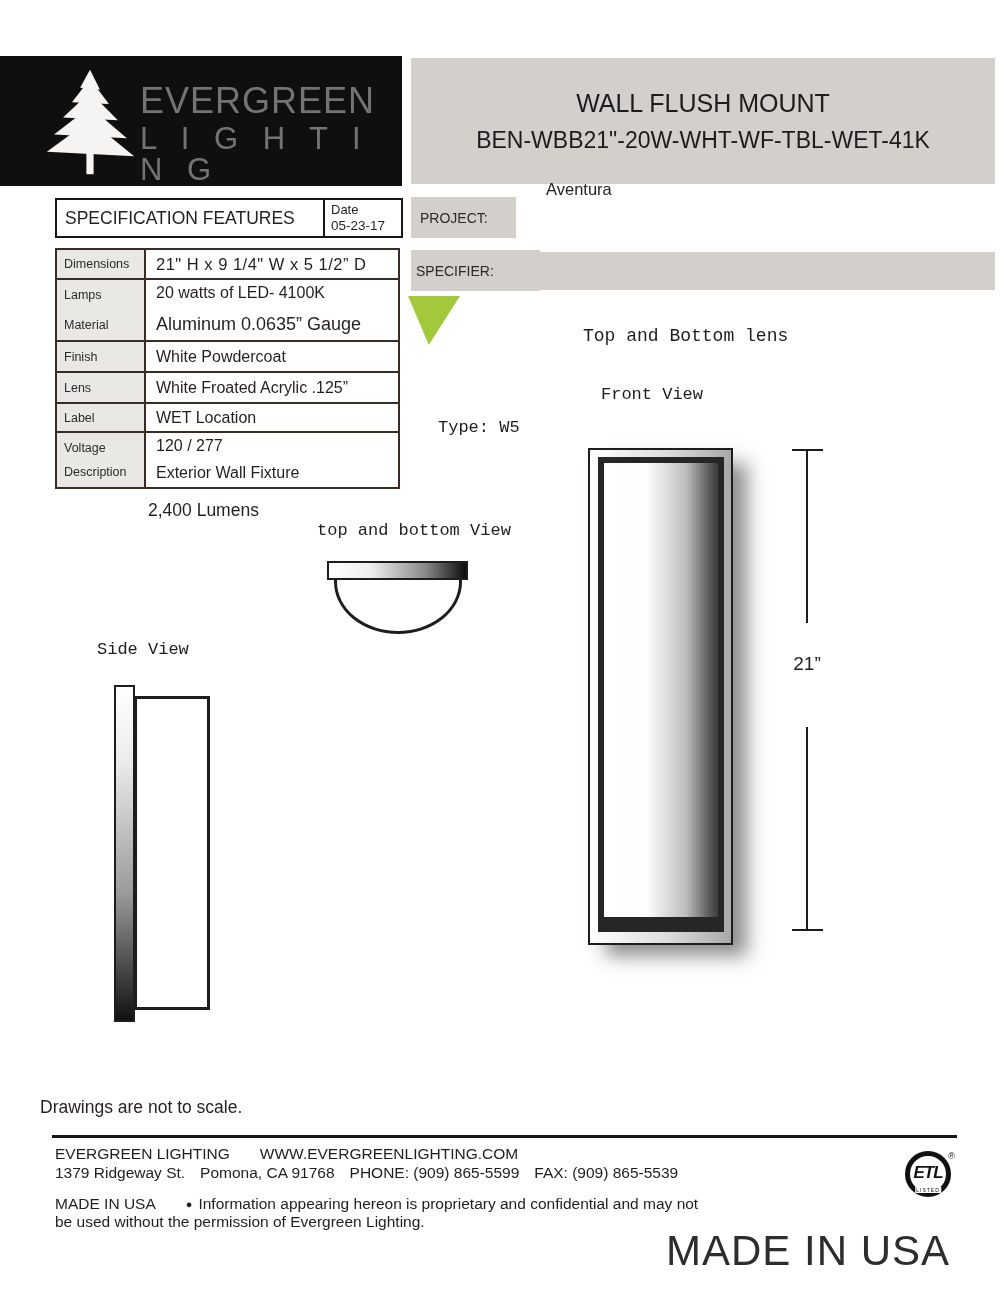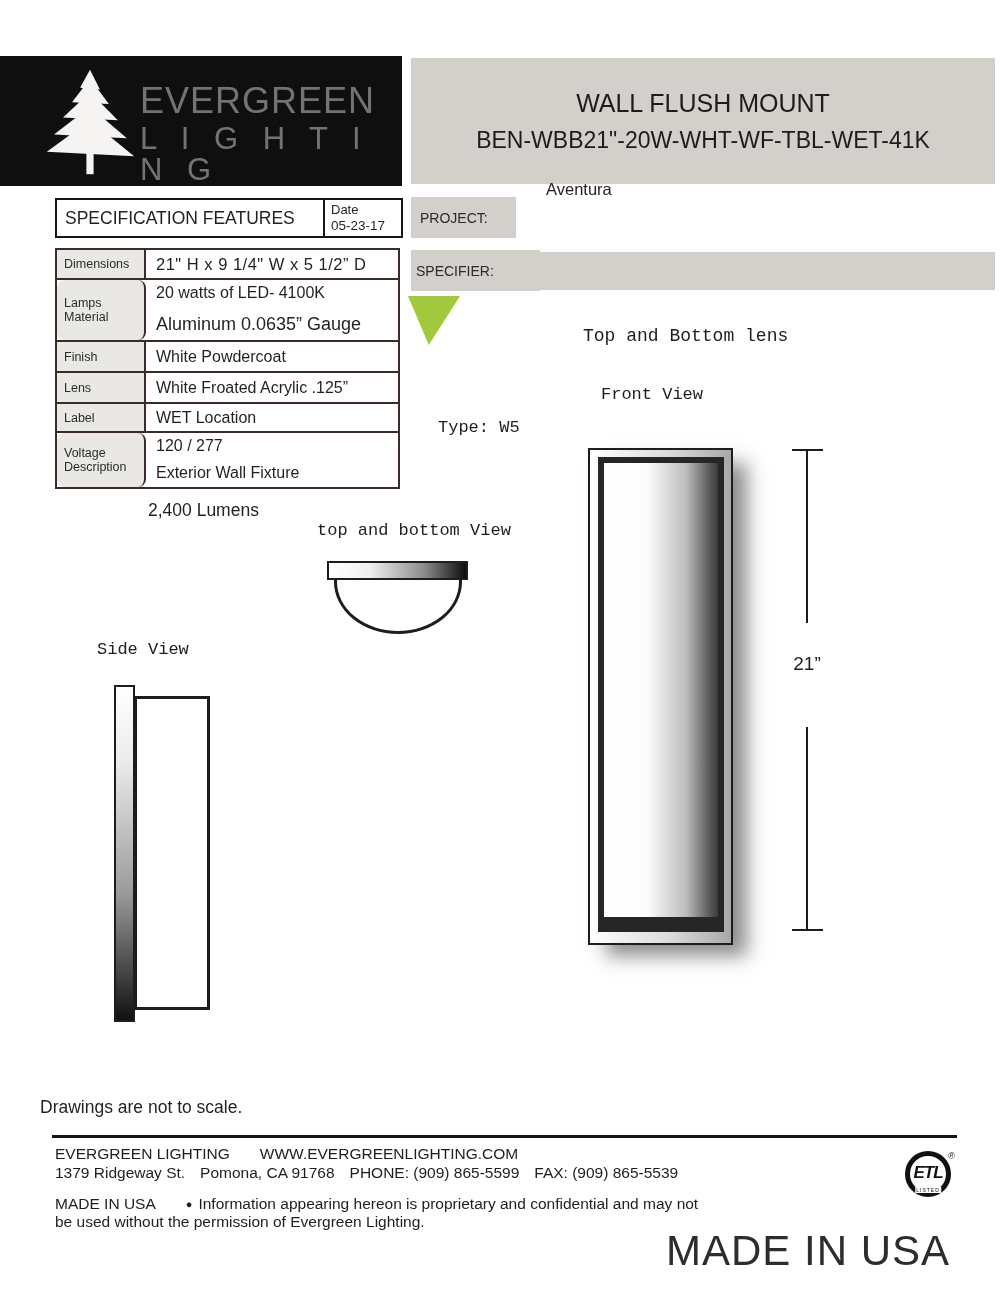--- a/index.html
+++ b/index.html
@@ -31,21 +31,21 @@
   .date-value{font-size:13.5px;}
 
   
   .spec-table{left:55px;top:248px;width:345px;border:2px solid #3a2b26;box-sizing:border-box;background:#fff;}
   .srow{display:flex;border-bottom:2px solid #3a2b26;box-sizing:border-box;}
   .srow:last-child{border-bottom:none;}
   .h30{height:30px}.h62{height:62px}.h31{height:31px}.h29{height:29px}.h54{height:54px}
   .lcell{width:89px;background:#eae8e5;border-right:2px solid #3a2b26;box-sizing:border-box;
     font-size:12.5px;color:#2b2b2b;display:flex;flex-direction:column;justify-content:center;
     padding:2px 3px 2px 7px;}
-  .lcell.multi{padding-top:8px;padding-bottom:8px;border-radius:8px;}
+  .lcell.multi{justify-content:space-between;padding-top:8px;padding-bottom:8px;}
   .vcell{flex:1;display:flex;flex-direction:column;justify-content:center;padding:1px 2px 1px 10px;}
   .vcell.multi{justify-content:space-between;padding-top:4px;padding-bottom:5px;}
   .vline{font-size:16px;}
   .v-dim{font-size:16.5px;letter-spacing:0.5px;}
   .v-material{font-size:18px;}
   .lumens-note{left:148px;top:500px;font-size:17.5px;}
 
   
   .project-label{left:411px;top:197px;width:105px;height:41px;background:#d3cfcb;
     display:flex;align-items:center;padding-left:9px;box-sizing:border-box;font-size:14px;color:#2a2a2a;}

